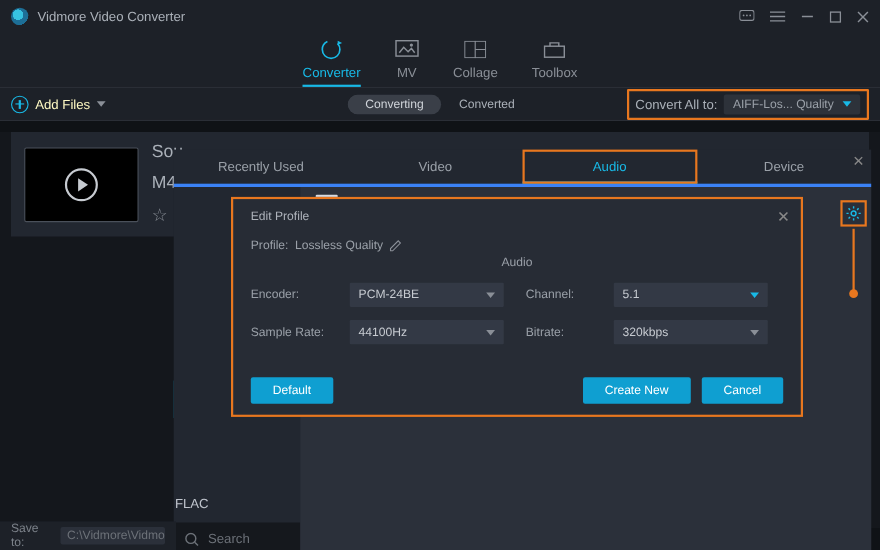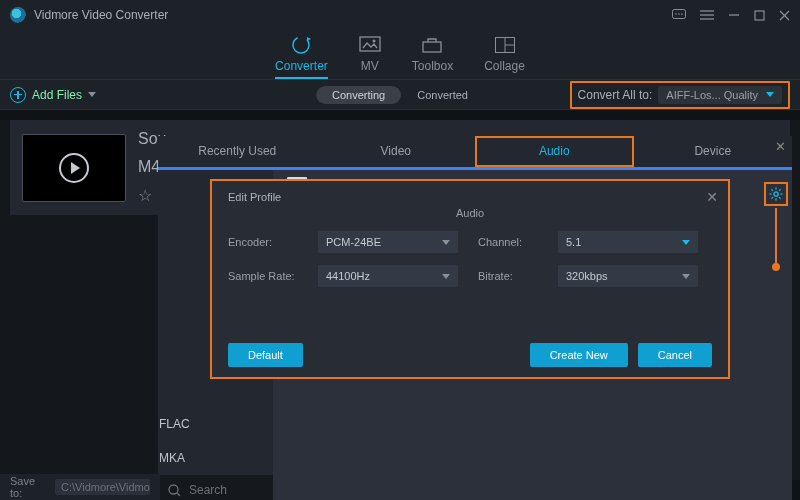--- a/index.html
+++ b/index.html
@@ -10,21 +10,21 @@
   .title-right { display: flex; align-items: center; gap: 14px; color: #8a8f97; }
   .title-right span { cursor: default; }
   .wicon svg { display: block; }
 
   .tabs-main { height: 50px; background: #1d2128; display: flex; justify-content: center; align-items: flex-end; gap: 31px; border-bottom: 1px solid #2a2e36; }
   .mtab { display: flex; flex-direction: column; align-items: center; gap: 3px; padding-bottom: 4px; color: #8a8f97; border-bottom: 2px solid transparent; }
   .mtab.active { color: #18b9e6; border-bottom-color: #18b9e6; }
   .mtab .micon { width: 22px; height: 22px; display: flex; align-items: center; justify-content: center; }
 
   .toolbar { height: 30px; background: #1d2128; display: flex; align-items: center; padding: 0 10px; justify-content: space-between; border-bottom: 1px solid #2a2e36; position: relative; }
-  .addfiles { display: flex; align-items: center; gap: 6px; color: #86efac; }
+  .addfiles { display: flex; align-items: center; gap: 6px; color: #fef9c3; }
   .plus-circ { width: 16px; height: 16px; border: 1.5px solid #18b9e6; border-radius: 50%; position: relative; }
   .plus-circ::before, .plus-circ::after { content: ""; position: absolute; background: #18b9e6; }
   .plus-circ::before { left: 3px; right: 3px; top: 6px; height: 1.5px; }
   .plus-circ::after { top: 3px; bottom: 3px; left: 6px; width: 1.5px; }
   .tri-down { width: 0; height: 0; border-left: 4px solid transparent; border-right: 4px solid transparent; border-top: 5px solid #8a8f97; }
   .tri-down.acc { border-top-color: #18b9e6; }
   .segmented { display: flex; background: transparent; border-radius: 12px; overflow: hidden; position: absolute; left: 50%; transform: translateX(-50%); }
   .seg { padding: 3px 16px; font-size: 11px; }
   .seg.active { background: #3a3f48; color: #d0d4da; border-radius: 12px; }
 
@@ -135,35 +135,35 @@
           <rect x="1" y="1" width="20" height="14" fill="none" stroke="#8a8f97" stroke-width="1.3"></rect>
           <polyline points="4,12 8,7 12,11 15,8 18,12" fill="none" stroke="#8a8f97" stroke-width="1.3"></polyline>
           <circle cx="15" cy="5" r="1.5" fill="#8a8f97"></circle>
         </svg>
       </div>
     <span>MV</span>
   </div>
   <div class="mtab">
     <div class="micon">
         <svg width="20" height="16">
-          <rect x="1" y="5" width="18" height="10" fill="none" stroke="#8a8f97" stroke-width="1.3"></rect>
-          <path d="M6 5 V2 H14 V5" fill="none" stroke="#8a8f97" stroke-width="1.3"></path>
-        </svg>
-      </div>
-    <span>Toolbox</span>
-  </div>
-  <div class="mtab">
-    <div class="micon">
-        <svg width="20" height="16">
           <rect x="0.5" y="0.5" width="19" height="15" fill="none" stroke="#8a8f97"></rect>
           <line x1="10" y1="0" x2="10" y2="16" stroke="#8a8f97"></line>
           <line x1="10" y1="8" x2="20" y2="8" stroke="#8a8f97"></line>
         </svg>
       </div>
     <span>Collage</span>
+  </div>
+  <div class="mtab">
+    <div class="micon">
+        <svg width="20" height="16">
+          <rect x="1" y="5" width="18" height="10" fill="none" stroke="#8a8f97" stroke-width="1.3"></rect>
+          <path d="M6 5 V2 H14 V5" fill="none" stroke="#8a8f97" stroke-width="1.3"></path>
+        </svg>
+      </div>
+    <span>Toolbox</span>
   </div>
 </div>
 
 <div class="toolbar">
   <div class="addfiles">
     <div class="plus-circ"></div>
     <span>Add Files</span>
     <div class="tri-down"></div>
   </div>
   <div class="segmented">
@@ -200,41 +200,47 @@
     <div class="ftabs">
       <div class="ftab">Recently Used</div>
       <div class="ftab">Video</div>
       <div class="ftab active hl">Audio</div>
       <div class="ftab">Device</div>
     </div>
     <div class="fbody">
       <div class="flist">
         <div style="flex:1"></div>
         <div class="flist-item">FLAC</div>
-        <div class="flist-item">MKA</div>
         <div class="fsearch">
           <svg width="13" height="13">
               <circle cx="5.5" cy="5.5" r="4.5" fill="none" stroke="#6c7178" stroke-width="1.3"></circle>
               <line x1="9" y1="9" x2="12" y2="12" stroke="#6c7178" stroke-width="1.3"></line>
             </svg>
           <span>Search</span>
         </div>
       </div>
       <div class="fright">
         <div class="quality-row">
           <div class="doc-icon"></div>
           <span>Lossless Quality</span>
         </div>
       </div>
     </div>
   </div>
 
   <div class="edit-dialog">
     <span class="dclose">✕</span>
     <div class="dtitle">Edit Profile</div>
+    <div class="profile-row">
+      <span>Profile:</span>
+      <span>Lossless Quality</span>
+      <span class="pencil"><svg width="12" height="12">
+            <path d="M1 11 L1 9 L8 2 L10 4 L3 11 Z" fill="none" stroke="#8a8f97" stroke-width="1"></path>
+          </svg></span>
+    </div>
     <div class="section-label">Audio</div>
     <div class="grid">
       <div class="lab">Encoder:</div>
       <div class="dd">
           <span>PCM-24BE</span>
           <div class="tri-down"></div>
         </div>
       <div class="lab">Channel:</div>
       <div class="dd">
           <span>5.1</span>

